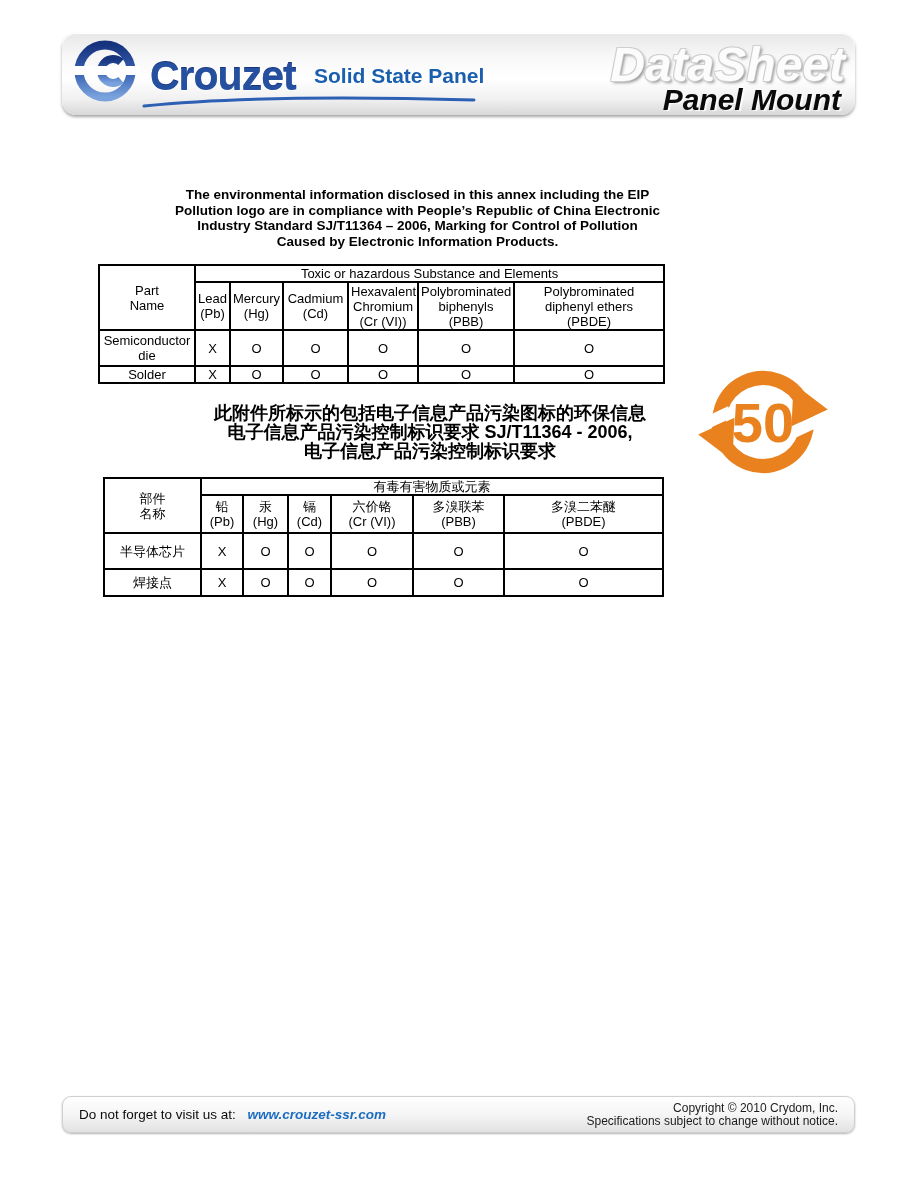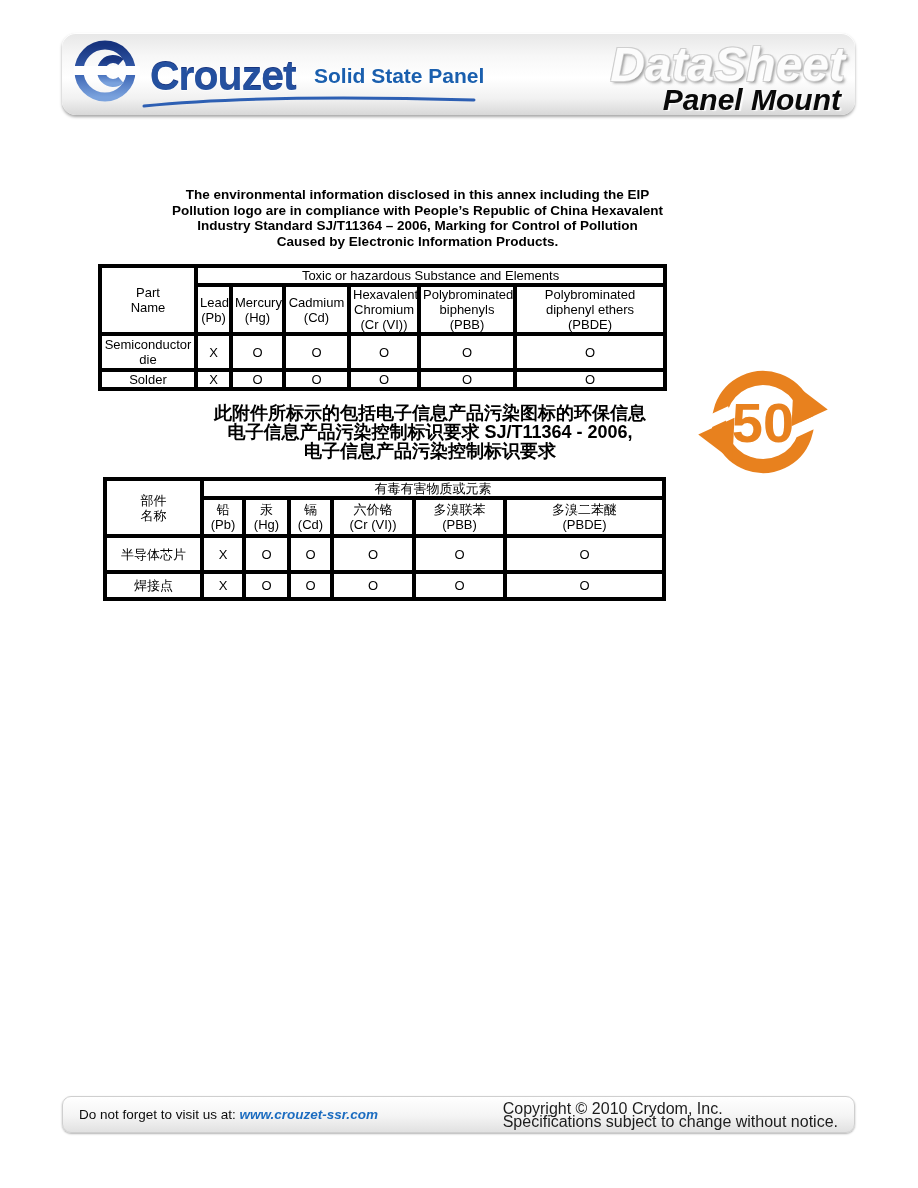--- a/index.html
+++ b/index.html
@@ -46,21 +46,21 @@
     text-align:center; font-size:13.5px; font-weight:bold; line-height:15.5px;
   }
   .intro-zh {
     position:absolute; left:145px; top:404px; width:570px;
     text-align:center; font-size:18px; font-weight:bold; line-height:19px;
   }
   .intro-en span, .intro-zh span { display:block; }
 
   
   table.tbl { border-collapse:collapse; table-layout:fixed; font-size:13px; background:#fff; }
-  table.tbl td { border:4px solid #000000; text-align:center; vertical-align:middle;
+  table.tbl td { border:2px solid #000000; text-align:center; vertical-align:middle;
                  padding:0 2px; white-space:pre-line; line-height:15px; font-weight:normal; }
   .tbl-en { position:absolute; left:98px; top:264px; width:565px; }
   .tbl-zh { position:absolute; left:103px; top:477px; width:559px; }
   .tbl-en tr:nth-child(1){ height:17px; } .tbl-en tr:nth-child(2){ height:48px; }
   .tbl-en tr:nth-child(3){ height:36px; } .tbl-en tr:nth-child(4){ height:17px;padding-left:32px; }
   .tbl-zh tr:nth-child(1){ height:17px; } .tbl-zh tr:nth-child(2){ height:38px; }
   .tbl-zh tr:nth-child(3){ height:36px; } .tbl-zh tr:nth-child(4){ height:27px;margin-top:8px; }
   .tbl-zh td { line-height:17px; }
 
   
@@ -69,22 +69,22 @@
   
   .bottombar {
     position:absolute; left:62px; top:1096px; width:793px; height:37px;
     border-radius:9px; border:1px solid #cfcfcf;
     background:linear-gradient(180deg,#ffffff 0%,#f4f4f4 55%,#e1e1e1 100%);
     box-shadow:0 1px 2px rgba(0,0,0,.3);
     display:flex; align-items:center; justify-content:space-between;
     padding:0 16px;
   }
   .visit { font-size:13.5px; color:#0c0c0c; }
-  .visit .url { font-weight:bold; font-style:italic; color:#1b6cc0; text-decoration:none; margin-left:0; }
-  .legal { text-align:left; font-size:16px; line-height:13px; color:#1c1c1c; }
+  .visit .url { font-weight:bold; font-style:italic; color:#1b6cc0; text-decoration:none; margin-left:8px; }
+  .legal { text-align:right; font-size:12px; line-height:13px; color:#1c1c1c; }
 </style>
 </head>
 <body>
 
 <div class="page">
 
   <header class="topbar">
     <svg class="logo-icon" width="66" height="66" viewBox="0 0 66 66">
       <defs>
         <linearGradient id="blg" x1="0" y1="0" x2="0" y2="1">
@@ -101,21 +101,21 @@
     <svg class="swoosh" width="335" height="16" viewBox="0 0 335 16">
       <path d="M2 13 Q 120 1 332 7" fill="none" stroke="#2d5fb3" stroke-width="3" stroke-linecap="round"></path>
     </svg>
     <span class="subtitle">Solid State Panel</span>
     <span class="watermark">DataSheet</span>
     <span class="product-line">Panel Mount</span>
   </header>
 
   <p class="intro-en">
     <span>The environmental information disclosed in this annex including the EIP</span>
-    <span>Pollution logo are in compliance with People’s Republic of China Hexavalent</span>
+    <span>Pollution logo are in compliance with People’s Republic of China Electronic</span>
     <span>Industry Standard SJ/T11364 – 2006, Marking for Control of Pollution</span>
     <span>Caused by Electronic Information Products.</span>
   </p>
 
   <table class="tbl tbl-en">
     <colgroup>
       <col style="width:96px">
         <col style="width:35px">
         <col style="width:53px">
       <col style="width:65px">

